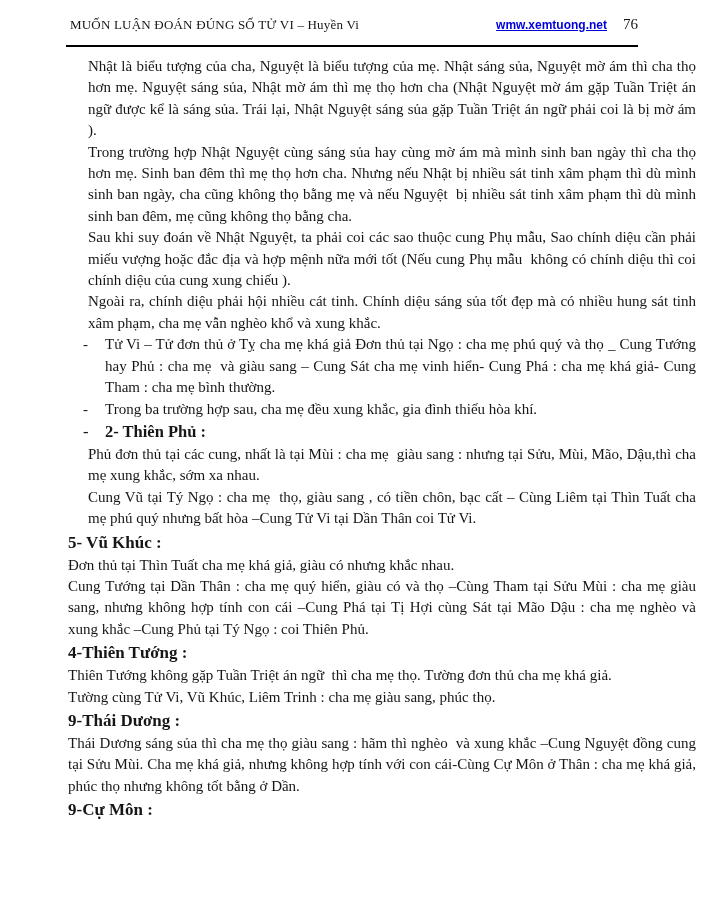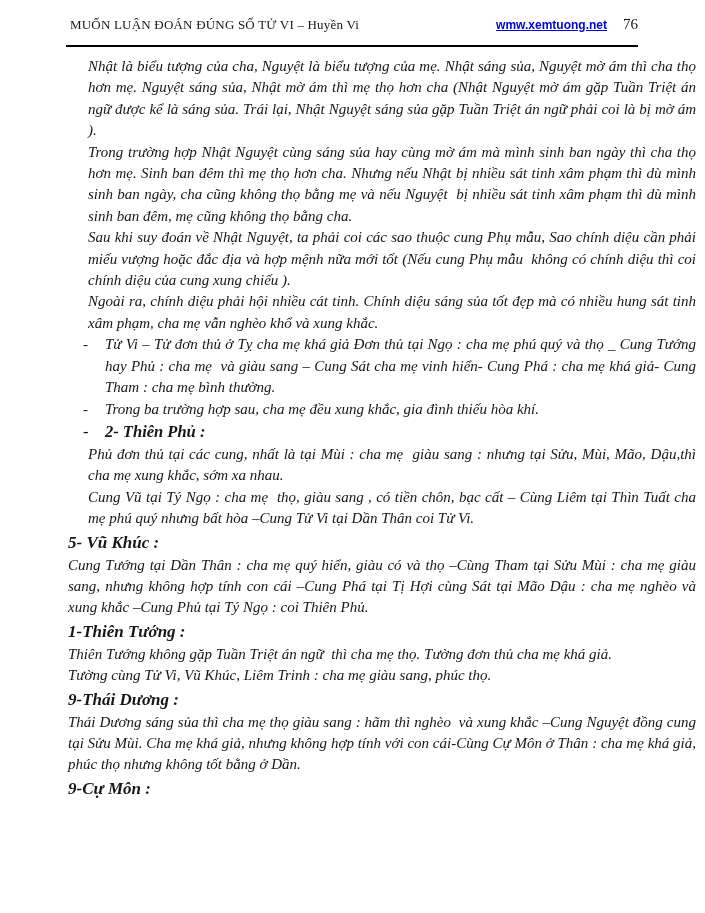--- a/index.html
+++ b/index.html
@@ -40,21 +40,20 @@
     width: 572px; height: 0;
     border-top: 2px solid #000;
   }
 
   .content {
     position: absolute;
     left: 68px; top: 56px;
     width: 628px;
     font-size: 15px;
     line-height: 21.4px;
-    font-style: italic;
   }
   .para { text-align: justify; white-space: pre-wrap; }
   .para.indented { margin-left: 20px; }
 
   .list-item { display: flex; margin-left: 15px; }
   .dash { flex: 0 0 22px; }
   .li-text { flex: 1; text-align: justify; white-space: pre-wrap; }
 
   .list-heading { font-weight: bold; font-size: 16.5px; line-height: 24px; }
   .list-heading .dash { font-weight: normal; }
@@ -84,21 +83,22 @@
         <span class="dash">-</span>
         <span class="li-text">Trong ba trường hợp sau, cha mẹ đều xung khắc, gia đình thiếu hòa khí.</span>
       </div>
       <div class="list-item list-heading">
         <span class="dash">-</span>
         <span class="li-text">2- Thiên Phủ :</span>
       </div>
       <div class="para indented">Phủ đơn thủ tại các cung, nhất là tại Mùi : cha mẹ  giàu sang : nhưng tại Sửu, Mùi, Mão, Dậu,thì cha mẹ xung khắc, sớm xa nhau.</div>
       <div class="para indented">Cung Vũ tại Tý Ngọ : cha mẹ  thọ, giàu sang , có tiền chôn, bạc cất – Cùng Liêm tại Thìn Tuất cha mẹ phú quý nhưng bất hòa –Cung Tử Vi tại Dần Thân coi Tử Vi.</div>
       <div class="heading">5- Vũ Khúc :</div>
+      <div class="para">Đơn thủ tại Thìn Tuất cha mẹ khá giả, giàu có nhưng khắc nhau.</div>
       <div class="para">Cung Tướng tại Dần Thân : cha mẹ quý hiển, giàu có và thọ –Cùng Tham tại Sửu Mùi : cha mẹ giàu sang, nhưng không hợp tính con cái –Cung Phá tại Tị Hợi cùng Sát tại Mão Dậu : cha mẹ nghèo và xung khắc –Cung Phủ tại Tý Ngọ : coi Thiên Phủ.</div>
-      <div class="heading">1-Thiên Tướng :</div>
+      <div class="heading">4-Thiên Tướng :</div>
       <div class="para">Thiên Tướng không gặp Tuần Triệt án ngữ  thì cha mẹ thọ. Tường đơn thủ cha mẹ khá giả.</div>
       <div class="para">Tường cùng Tử Vi, Vũ Khúc, Liêm Trinh : cha mẹ giàu sang, phúc thọ.</div>
       <div class="heading">9-Thái Dương :</div>
       <div class="para">Thái Dương sáng sủa thì cha mẹ thọ giàu sang : hãm thì nghèo  và xung khắc –Cung Nguyệt đồng cung tại Sửu Mùi. Cha mẹ khá giả, nhưng không hợp tính với con cái-Cùng Cự Môn ở Thân : cha mẹ khá giả, phúc thọ nhưng không tốt bằng ở Dần.</div>
       <div class="heading">9-Cự Môn :</div>
     </div>
 </div>
 
 </body></html>

